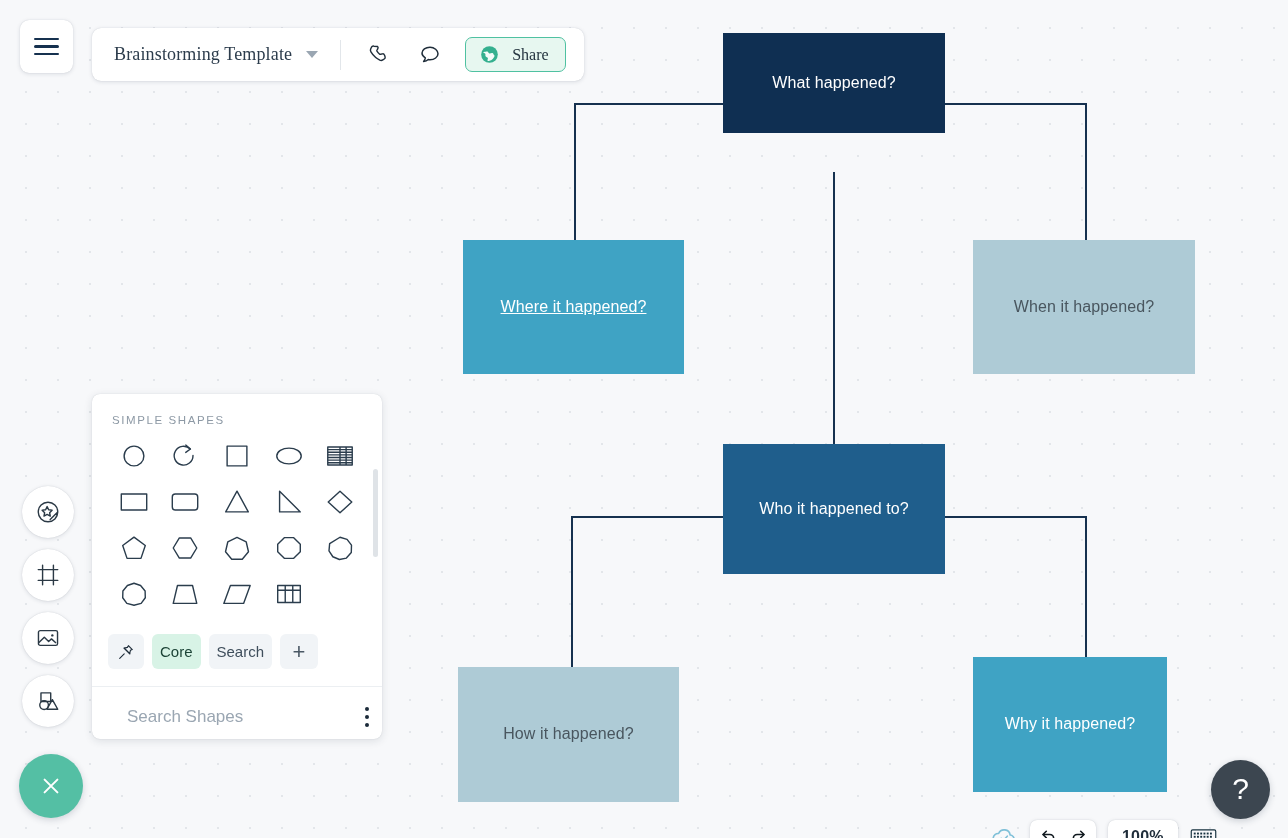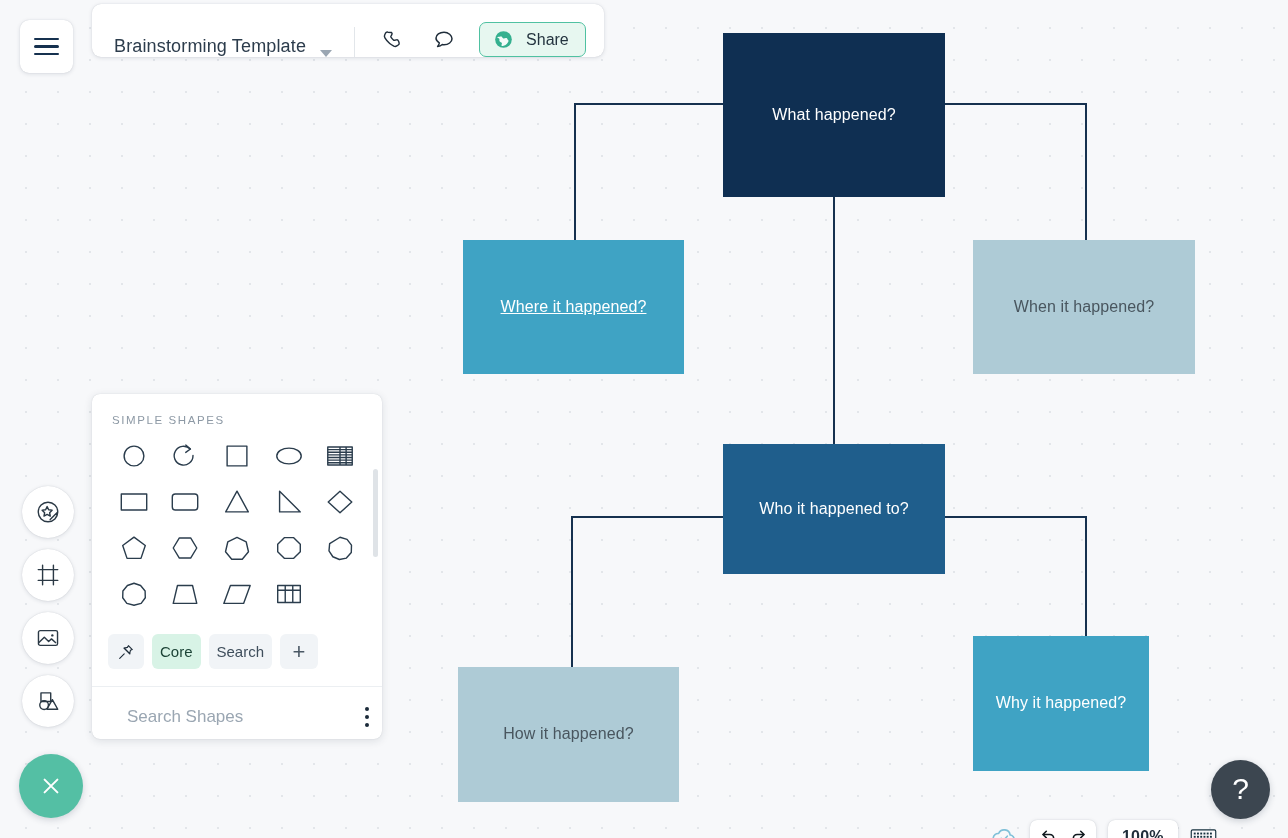--- a/index.html
+++ b/index.html
@@ -55,28 +55,29 @@
   }
   #hamburger-card .bars { width: 25px; }
   #hamburger-card .bars span {
     display: block; height: 2.4px; background: #16314f;
     border-radius: 2px; margin: 5px 0;
   }
 
   
   #topbar {
     position: absolute;
-    left: 92px; top: 4px;
+    left: 92px; top: 28px;
     height: 53px;
     background: #ffffff;
     border-radius: 9px;
     box-shadow: 0 1px 4px rgba(25,40,60,.13), 0 0 1px rgba(25,40,60,.18);
-    display: flex; align-items: flex-end;
+    display: flex; align-items: center;
     padding: 0 18px 0 22px;
     gap: 0;
+    font-family: Liberation Serif, serif;
   }
   #doc-title {
     font-size: 18px; color: #2c3c4c; letter-spacing: .15px;
     cursor: text; white-space: nowrap;
   }
   #title-caret {
     margin-left: 14px; cursor: pointer;
     width: 0; height: 0;
     border-left: 6px solid transparent;
     border-right: 6px solid transparent;
@@ -218,36 +219,36 @@
   <div id="canvas">
       <div class="conn h" style="left: 574px; top: 103px; width: 150px;"></div>
       <div class="conn v" style="left: 574px; top: 103px; height: 138px;"></div>
       <div class="conn h" style="left: 944px; top: 103px; width: 142px;"></div>
       <div class="conn v" style="left: 1085px; top: 103px; height: 138px;"></div>
       <div class="conn v" style="left: 833px; top: 172px; height: 281px;"></div>
       <div class="conn h" style="left: 571px; top: 516px; width: 153px;"></div>
       <div class="conn v" style="left: 571px; top: 516px; height: 152px;"></div>
       <div class="conn h" style="left: 944px; top: 516px; width: 142px;"></div>
       <div class="conn v" style="left: 1085px; top: 516px; height: 152px;"></div>
-      <div class="node" style="left: 723px; top: 33px; width: 222px; height: 164px; background: rgb(15, 47, 82); color: rgb(255, 255, 255);">
+      <div class="node" style="left: 723px; top: 33px; width: 222px; height: 100px; background: rgb(15, 47, 82); color: rgb(255, 255, 255);">
         <span>What happened?</span>
       </div>
       <div class="node" style="left: 463px; top: 240px; width: 221px; height: 134px; background: rgb(63, 163, 196); color: rgb(255, 255, 255); text-decoration: underline;">
         <span>Where it happened?</span>
       </div>
       <div class="node" style="left: 973px; top: 240px; width: 222px; height: 134px; background: rgb(174, 203, 214); color: rgb(73, 86, 95);">
         <span>When it happened?</span>
       </div>
       <div class="node" style="left: 723px; top: 444px; width: 222px; height: 130px; background: rgb(31, 94, 140); color: rgb(255, 255, 255);">
         <span>Who it happened to?</span>
       </div>
       <div class="node" style="left: 458px; top: 667px; width: 221px; height: 135px; background: rgb(174, 203, 214); color: rgb(73, 86, 95);">
         <span>How it happened?</span>
       </div>
-      <div class="node" style="left: 973px; top: 636px; width: 176px; height: 135px; background: rgb(63, 163, 196); color: rgb(255, 255, 255);">
+      <div class="node" style="left: 973px; top: 657px; width: 194px; height: 135px; background: rgb(63, 163, 196); color: rgb(255, 255, 255);">
         <span>Why it happened?</span>
       </div>
     </div>
 
   <div id="hamburger-card">
     <div class="bars">
       <span></span>
         <span></span>
         <span></span>
     </div>

